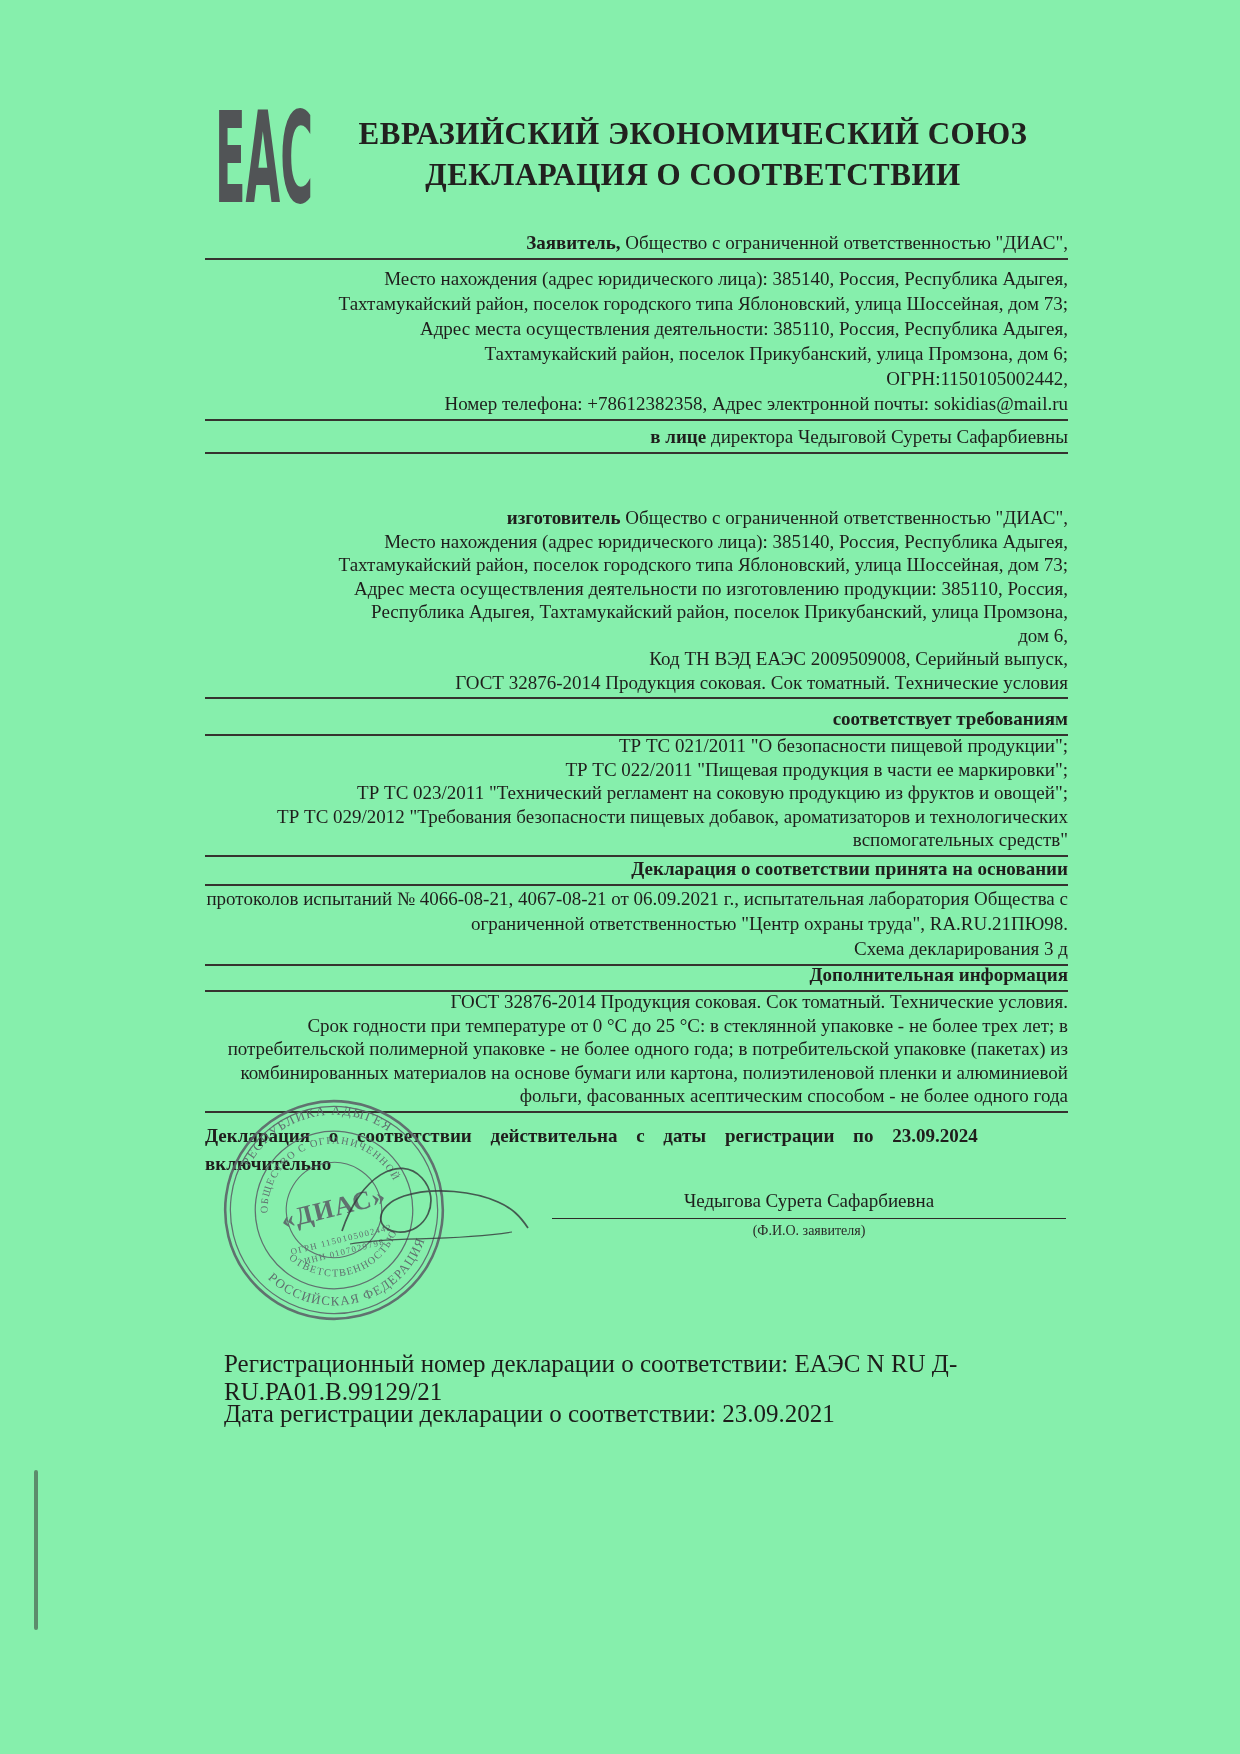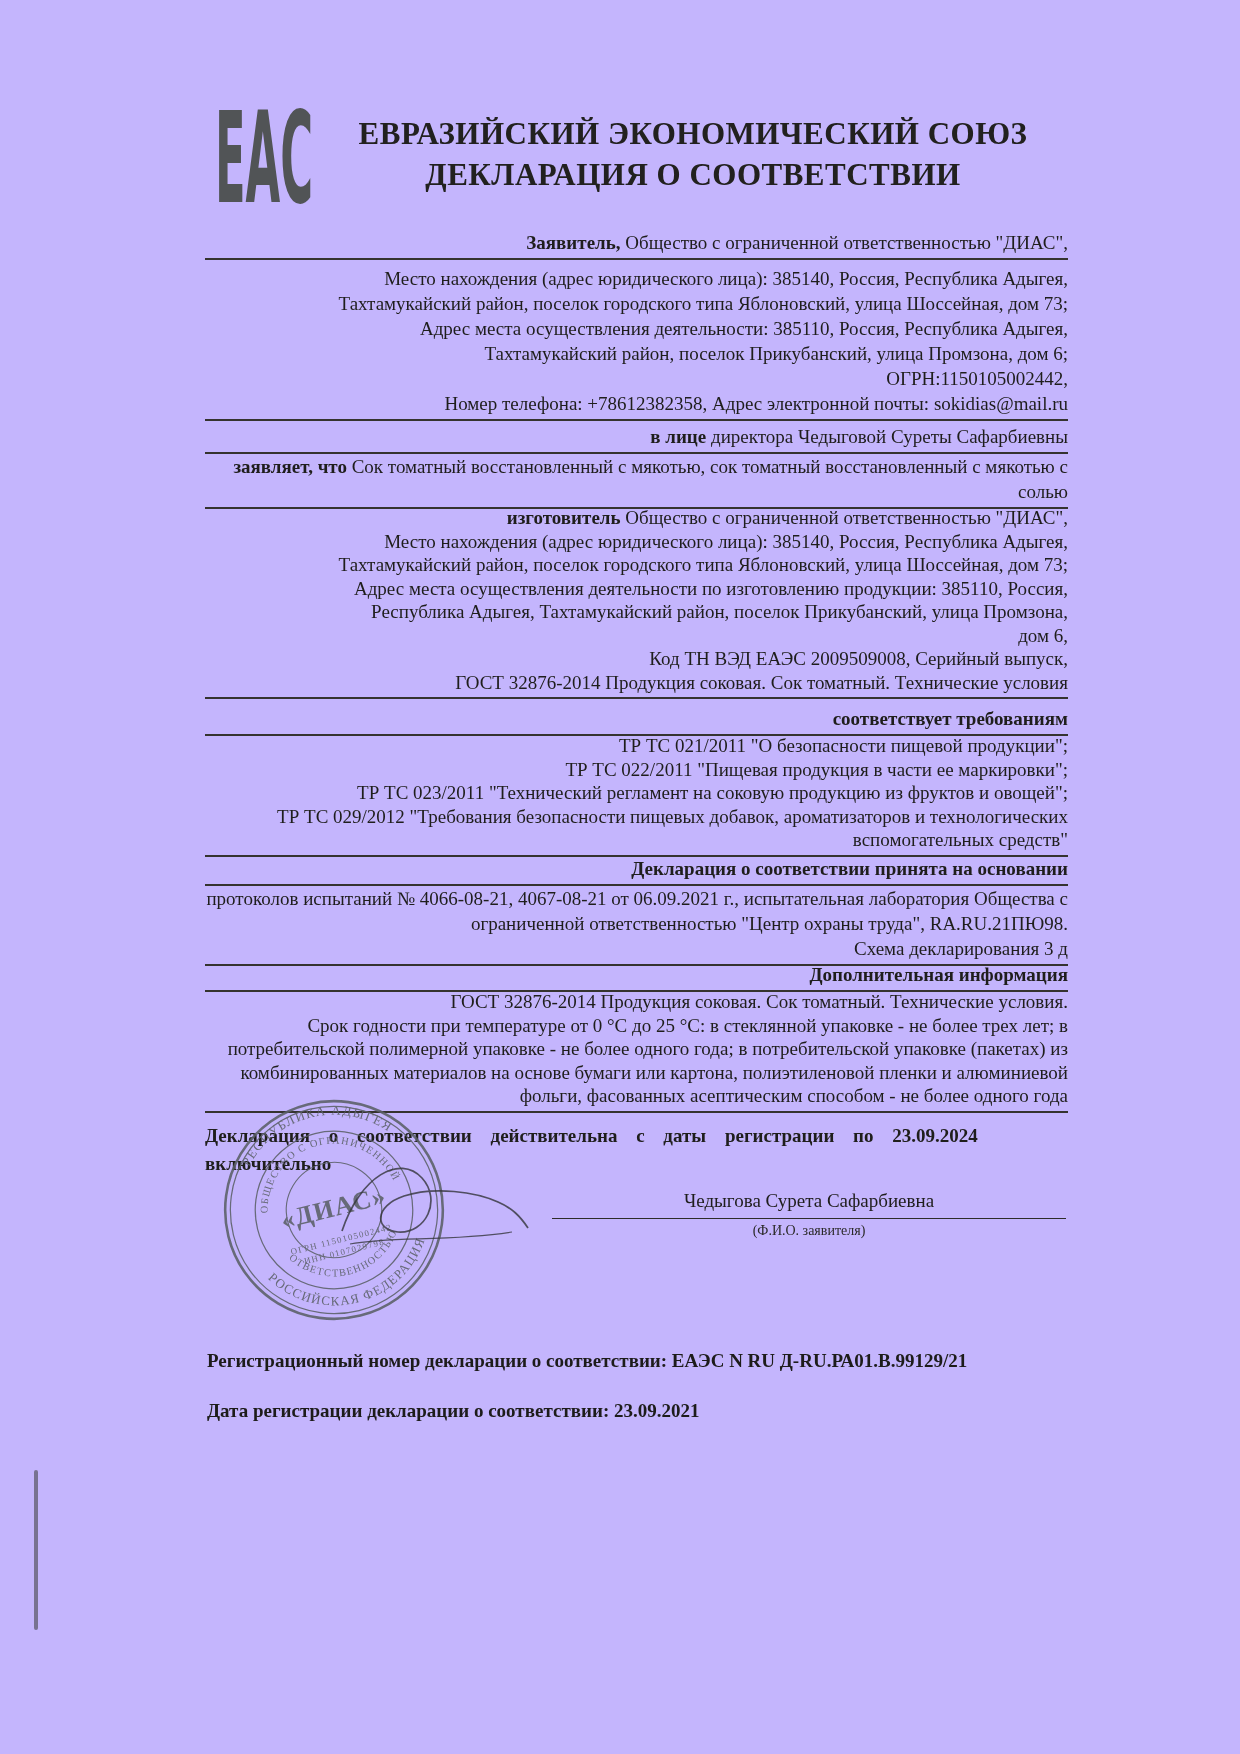--- a/index.html
+++ b/index.html
@@ -5,21 +5,21 @@
   * { margin:0; padding:0; box-sizing:border-box; }
   html,body { width:1240px; height:1754px; }
   body {
     background:#e9e9e7;
     font-family:"Liberation Serif", serif;
     color:#1f1e1c;
   }
   .page {
     position:relative;
     width:1240px; height:1754px;
-    background:#c4b5fd;
+    background:#86efac;
     overflow:hidden;
   }
   
   .logo {
     position:absolute; left:214px; top:104px;
     width:100px; height:102px;
   }
   .logo text {
     fill:#515456;
     font-family:"DejaVu Sans", sans-serif;
@@ -67,22 +67,22 @@
     font-family:"Liberation Serif", serif;
     letter-spacing:1.2px;
   }
   .sig-svg {
     position:absolute; left:330px; top:1136px;
     width:210px; height:130px;
   }
   .sig-svg path { stroke:#33343a; fill:none; opacity:.8; }
   
   .reg-line {
-    position:absolute; left:207px; width:900px;
-    font-size:19px; font-weight:bold; color:#1d1c1a;
+    position:absolute; left:224px; width:900px;
+    font-size:25px; font-weight:normal; color:#1d1c1a;
   }
   
   .artifact {
     position:absolute; left:34px; top:1470px;
     width:4px; height:160px;
     background:#3a3a38; opacity:.55; border-radius:2px;
   }
 </style>
 </head>
 <body>
@@ -112,24 +112,20 @@
     <div>Тахтамукайский район, поселок Прикубанский, улица Промзона, дом 6;</div>
     <div>ОГРН:1150105002442,</div>
     <div>Номер телефона: +78612382358, Адрес электронной почты: sokidias@mail.ru</div>
   </div>
 
   <div class="block rule" style="top:424px;">
     <span class="lbl">в лице</span>
     <span>директора  Чедыговой Суреты Сафарбиевны</span>
   </div>
 
-  <div class="block rule" style="top:454px;">
-    <span class="lbl">заявляет, что</span>
-    <span>Сок томатный восстановленный с мякотью, сок томатный восстановленный с мякотью с солью</span>
-  </div>
 
   <div class="block rule lh-tight" style="top:506px;">
     <div>
       <span class="lbl">изготовитель</span>
       <span>Общество с ограниченной ответственностью "ДИАС",</span>
     </div>
     <div>Место нахождения (адрес юридического лица): 385140, Россия, Республика Адыгея,</div>
     <div>Тахтамукайский район, поселок городского типа Яблоновский, улица Шоссейная, дом 73;</div>
     <div>Адрес места осуществления деятельности по изготовлению продукции: 385110, Россия,</div>
     <div>Республика Адыгея, Тахтамукайский район, поселок Прикубанский, улица Промзона,</div>

